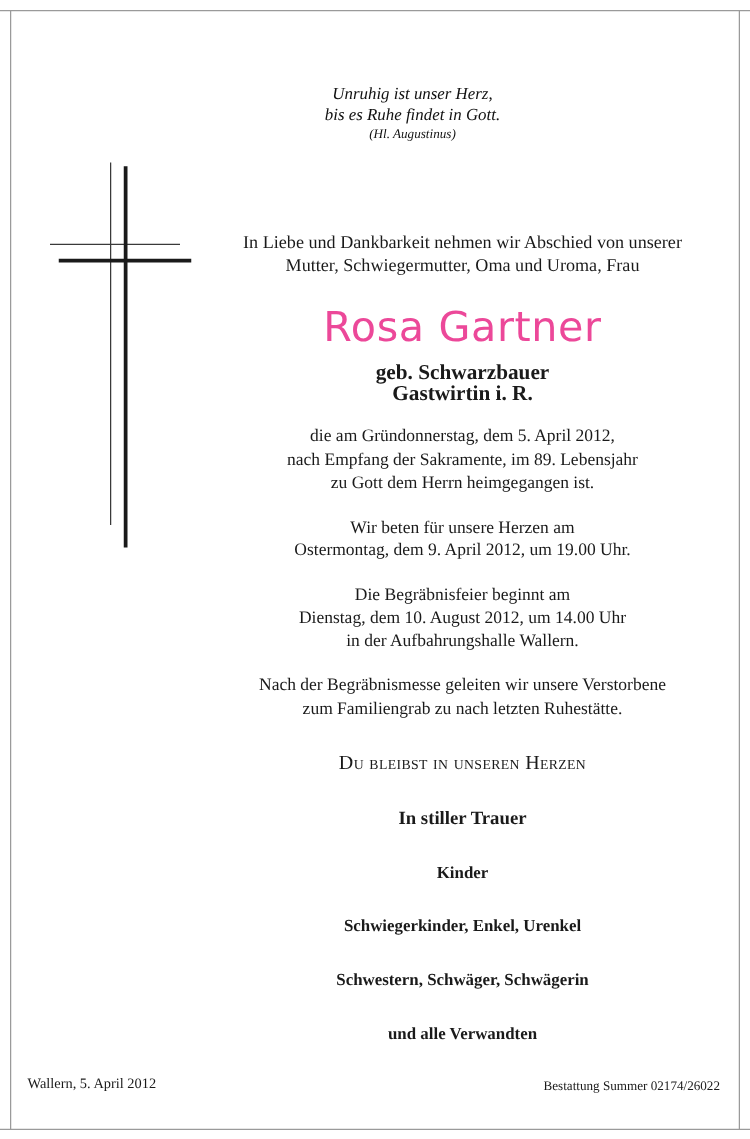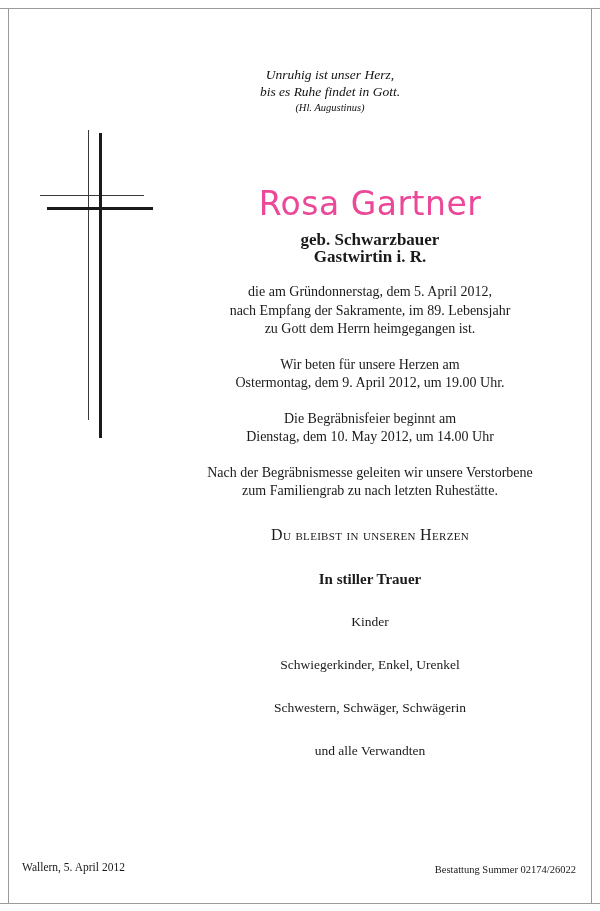--- a/index.html
+++ b/index.html
@@ -144,21 +144,21 @@
 
   .trauer {
     font-size: 15px;
     font-weight: bold;
     line-height: 20px;
     margin: 0 0 24px 0;
   }
 
   .family {
     font-size: 13.5px;
-    font-weight: normal;
+    font-weight: bold;
     line-height: 18px;
     margin: 0 0 25px 0;
   }
   .family.last {
     margin-bottom: 0;
   }
 
   
   .footer-left {
     position: absolute;
@@ -194,20 +194,24 @@
 
   <div class="cross">
     <div class="v-thin"></div>
     <div class="h-thin"></div>
     <div class="v-main"></div>
     <div class="h-main"></div>
   </div>
 
   <div class="content">
 
+    <p class="intro">
+      <span>In Liebe und Dankbarkeit nehmen wir Abschied von unserer</span><br>
+      <span>Mutter, Schwiegermutter, Oma und Uroma, Frau</span>
+    </p>
 
     <h1 class="name">Rosa Gartner</h1>
 
     <p class="subname">
       <span>geb. Schwarzbauer</span><br>
       <span>Gastwirtin i. R.</span>
     </p>
 
     <p class="para">
       <span>die am Gründonnerstag, dem 5. April 2012,</span><br>
@@ -215,21 +219,22 @@
       <span>zu Gott dem Herrn heimgegangen ist.</span>
     </p>
 
     <p class="para">
       <span>Wir beten für unsere Herzen am</span><br>
       <span>Ostermontag, dem 9. April 2012, um 19.00 Uhr.</span>
     </p>
 
     <p class="para">
       <span>Die Begräbnisfeier beginnt am</span><br>
-      <span>Dienstag, dem 10. May 2012, um 14.00 Uhr</span><br>
+      <span>Dienstag, dem 10. August 2012, um 14.00 Uhr</span><br>
+      <span>in der Aufbahrungshalle Wallern.</span>
     </p>
 
     <p class="para">
       <span>Nach der Begräbnismesse geleiten wir unsere Verstorbene</span><br>
       <span>zum Familiengrab zu nach letzten Ruhestätte.</span>
     </p>
 
     <p class="herzen">Du bleibst in unseren Herzen</p>
 
     <p class="trauer">In stiller Trauer</p>

